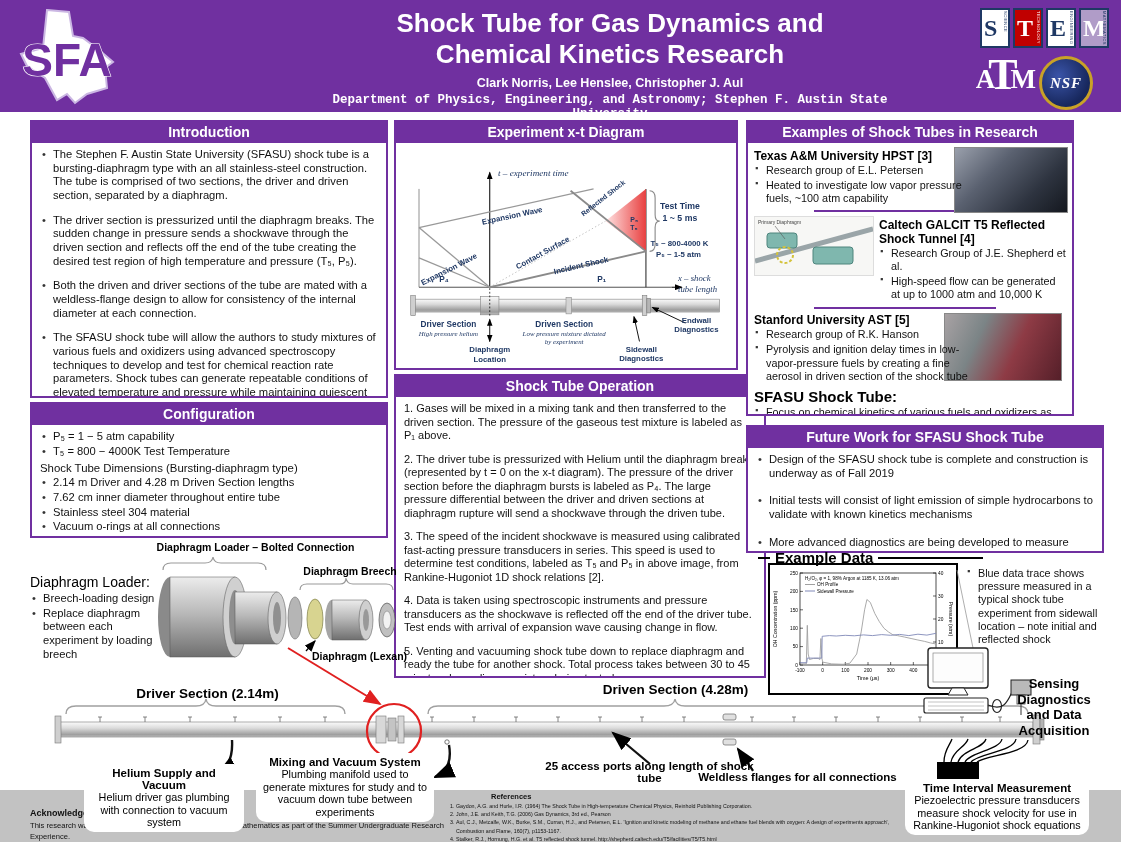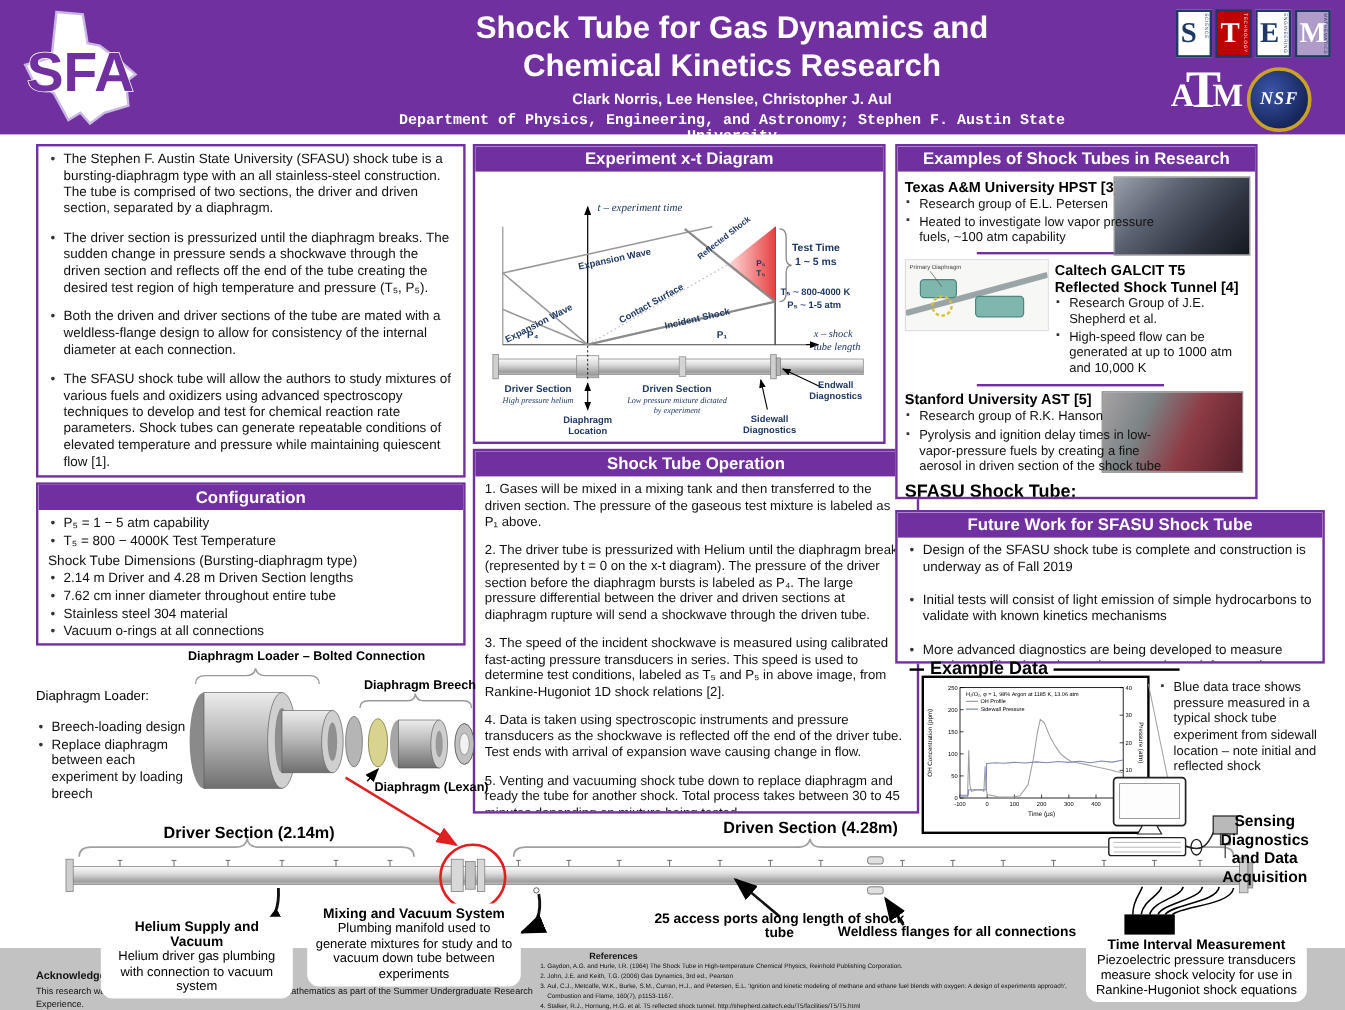--- a/index.html
+++ b/index.html
@@ -116,20 +116,21 @@
       <span class="a">A</span>
         <span class="t">T</span>
         <span class="m">M</span>
     </div>
     <div class="nsf">
         <span>NSF</span>
       </div>
   </div>
 
   <section class="box" style="left:30px;top:120px;width:358px;height:278px">
+    <div class="box-title">Introduction</div>
     <div class="box-body">
         <ul class="dots">
           <li>The Stephen F. Austin State University (SFASU) shock tube is a bursting-diaphragm type with an all stainless-steel construction. The tube is comprised of two sections, the driver and driven section, separated by a diaphragm.</li>
           <li>The driver section is pressurized until the diaphragm breaks. The sudden change in pressure sends a shockwave through the driven section and reflects off the end of the tube creating the desired test region of high temperature and pressure (T₅, P₅).</li>
           <li>Both the driven and driver sections of the tube are mated with a weldless-flange design to allow for consistency of the internal diameter at each connection.</li>
           <li>The SFASU shock tube will allow the authors to study mixtures of various fuels and oxidizers using advanced spectroscopy techniques to develop and test for chemical reaction rate parameters. Shock tubes can generate repeatable conditions of elevated temperature and pressure while maintaining quiescent flow [1].</li>
         </ul>
       </div>
   </section>
 
@@ -233,21 +234,21 @@
     <div class="box-title">Shock Tube Operation</div>
     <div class="box-body steps">
         <div>1. Gases will be mixed in a mixing tank and then transferred to the driven section. The pressure of the gaseous test mixture is labeled as P₁ above.</div>
         <div>2. The driver tube is pressurized with Helium until the diaphragm breaks (represented by t = 0 on the x-t diagram). The pressure of the driver section before the diaphragm bursts is labeled as P₄. The large pressure differential between the driver and driven sections at diaphragm rupture will send a shockwave through the driven tube.</div>
         <div>3. The speed of the incident shockwave is measured using calibrated fast-acting pressure transducers in series. This speed is used to determine test conditions, labeled as T₅ and P₅ in above image, from Rankine-Hugoniot 1D shock relations [2].</div>
         <div>4. Data is taken using spectroscopic instruments and pressure transducers as the shockwave is reflected off the end of the driver tube. Test ends with arrival of expansion wave causing change in flow.</div>
         <div>5. Venting and vacuuming shock tube down to replace diaphragm and ready the tube for another shock. Total process takes between 30 to 45 minutes depending on mixture being tested.</div>
       </div>
   </section>
 
-  <section class="box" style="left:746px;top:120px;width:302px;height:296px">
+  <section class="box" style="left:746px;top:120px;width:328px;height:296px">
     <div class="box-title">Examples of Shock Tubes in Research</div>
     <div class="ex-body">
       <div class="photo am"></div>
       <h3 style="width:230px">Texas A&amp;M University HPST [3]</h3>
       <ul class="sq" style="width:228px">
           <li>Research group of E.L. Petersen</li>
           <li>Heated to investigate low vapor pressure fuels, ~100 atm capability</li>
         </ul>
       <div class="divider"></div>
       <div class="ex2">
@@ -469,21 +470,21 @@
         <path d="M965 762 C970 752 1000 750 1002 739"></path>
         <path d="M971 762 C978 753 1014 752 1016 739"></path>
         <path d="M977 762 C986 755 1026 754 1028 740"></path>
       </g>
     </g>
   </svg>
 
   <div class="lbl b c" style="left:133px;top:541px;width:245px;font-size:10.5px">Diaphragm Loader – Bolted Connection</div>
   <div class="lbl b c" style="left:295px;top:565px;width:110px;font-size:10.5px">Diaphragm Breech</div>
   <div class="lbl" style="left:30px;top:574px;width:138px">
-    <div class="b" style="font-size:11px;margin-bottom:14px">Diaphragm Loader:</div>
+    <div class="b" style="font-size:14px;margin-bottom:2px">Diaphragm Loader:</div>
     <ul class="dots tight" style="font-size:10.8px">
         <li>Breech-loading design</li>
         <li>Replace diaphragm between each experiment by loading breech</li>
       </ul>
   </div>
   <div class="lbl b" style="left:312px;top:650px;width:110px;font-size:10.5px">Diaphragm (Lexan)</div>
 
   <div class="blabel" style="left:120px;top:686px;width:175px;font-size:13.5px">Driver Section (2.14m)</div>
   <div class="blabel" style="left:588px;top:682px;width:175px;font-size:13.5px">Driven Section (4.28m)</div>
 

